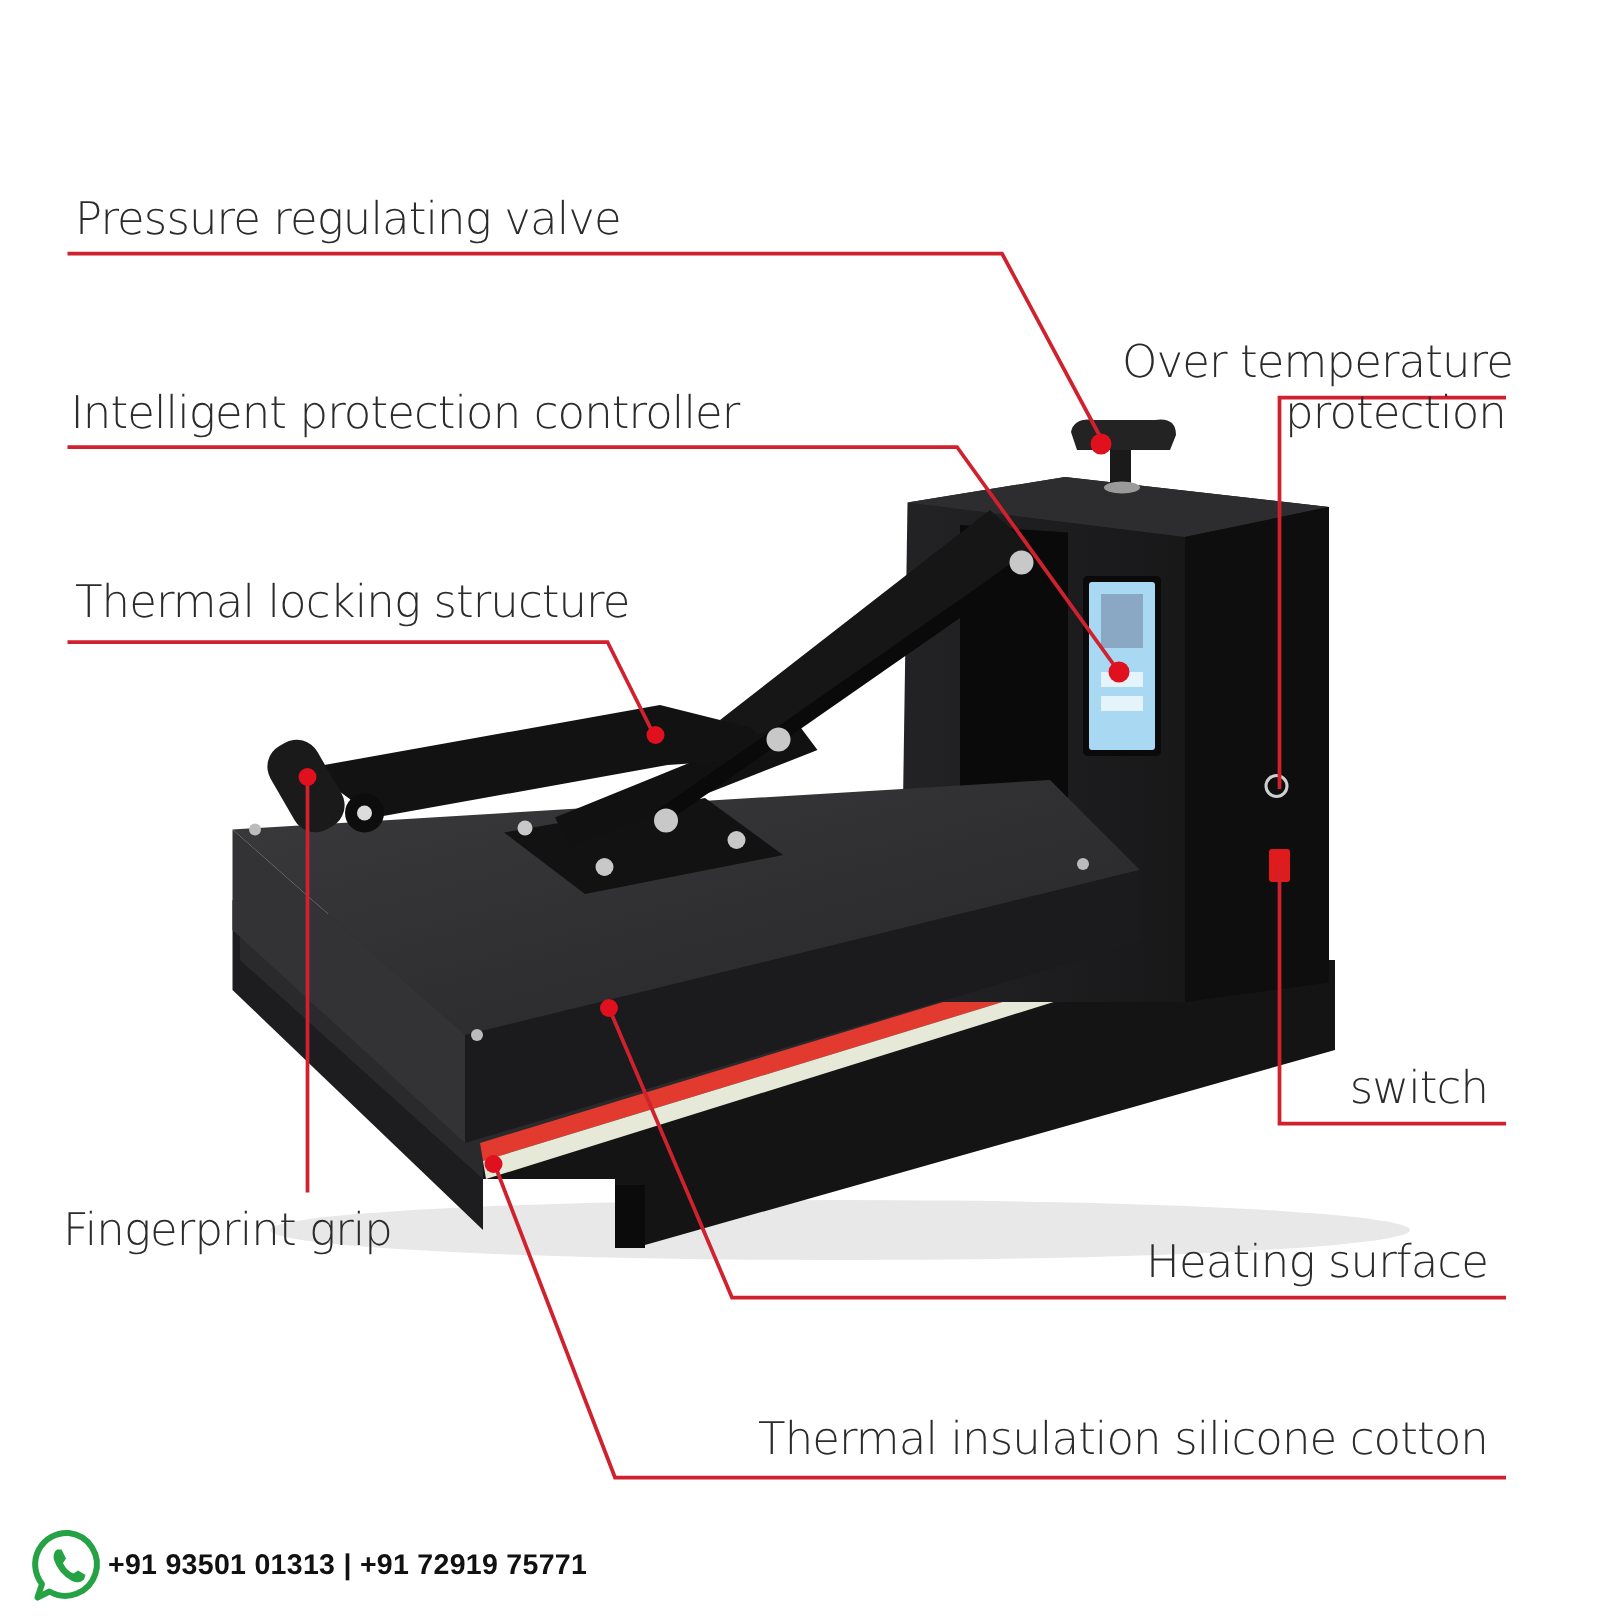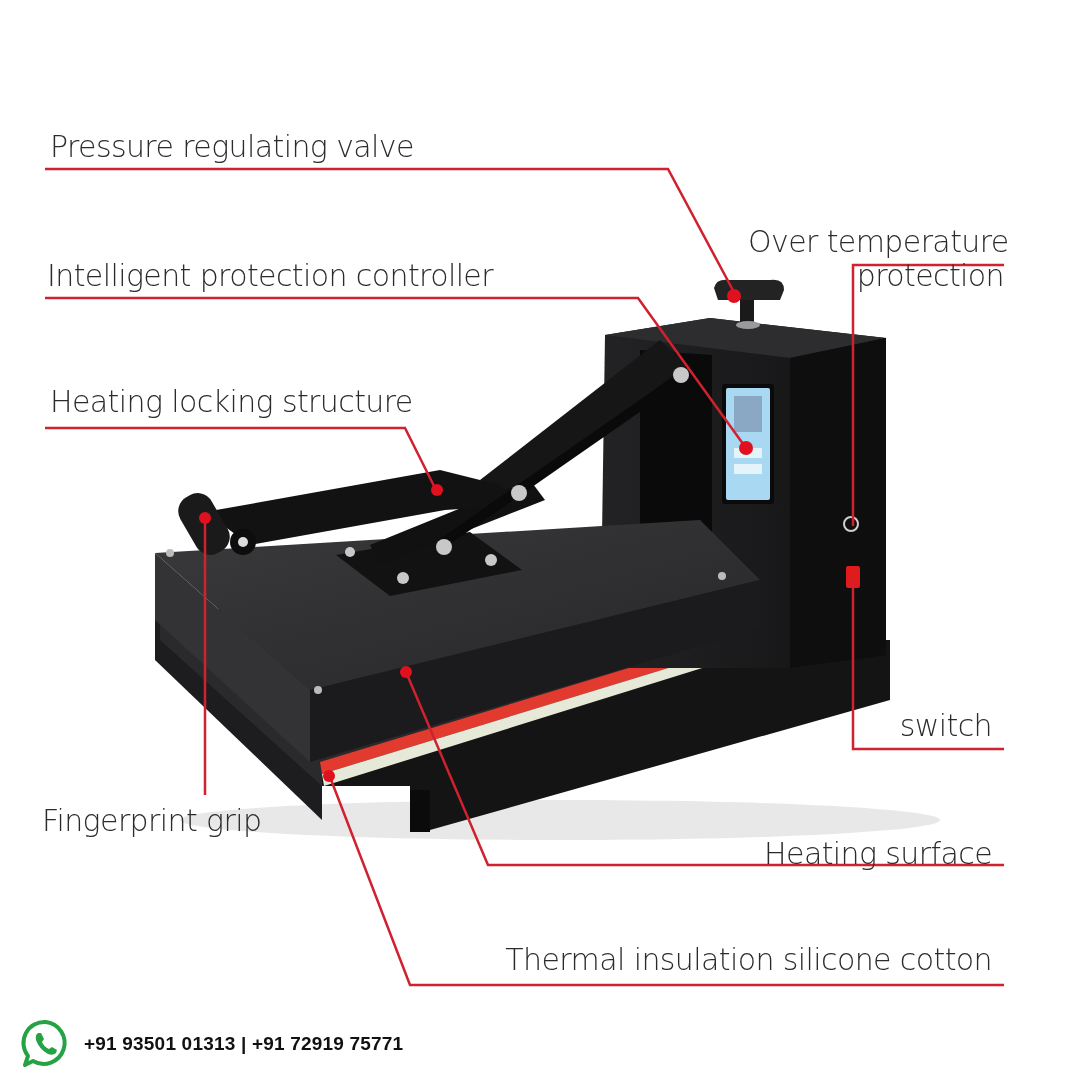--- a/index.html
+++ b/index.html
@@ -4,21 +4,21 @@
 <style>
   html, body { margin: 0; padding: 0; background: #ffffff; }
   body { width: 1080px; height: 1080px; position: relative; overflow: hidden;
          font-family: "DejaVu Sans", "Liberation Sans", sans-serif; }
   #stage { position: absolute; left: 0; top: 0; width: 1080px; height: 1080px; }
   .label { position: absolute; color: #2b2b2b; font-size: 30px; font-weight: 300;
            letter-spacing: -0.6px; white-space: nowrap; line-height: 1; }
   .label.right { text-align: right; }
   #footer { position: absolute; left: 20px; top: 1016px; height: 56px; display: flex; align-items: center; }
   #wa-icon { width: 52px; height: 52px; }
-  #contact { margin-left: 12px; font-family: "Liberation Sans", sans-serif; font-weight: 700;
+  #contact { font-family: "Liberation Sans", sans-serif; font-weight: 700;
              font-size: 19px; color: #111; letter-spacing: 0.2px; }
 </style>
 </head>
 <body>
 
 <div id="stage">
   <svg width="1080" height="1000" viewBox="0 0 1080 1000">
     <defs>
       <linearGradient id="topPlate" x1="0" y1="0" x2="1" y2="1">
         <stop offset="0" stop-color="#3a3a3c"></stop>
@@ -128,24 +128,24 @@
     </g>
   </svg>
 
   
   <div class="label" style="left:50px; top:132px;">Pressure regulating valve</div>
   <div class="label right" style="left:748px; top:192px; width:256px;margin-top:35px;">
     <div style="text-align:left;">Over temperature</div>
     <div style="margin-top:4px;">protection</div>
   </div>
   <div class="label" style="left:47px; top:261px;">Intelligent protection controller</div>
-  <div class="label" style="left:50px; top:387px;">Heating locking structure</div>
+  <div class="label" style="left:50px; top:387px;">Thermal locking structure</div>
   <div class="label right" style="left:860px; top:711px; width:132px;">switch</div>
   <div class="label" style="left:42px; top:806px;">Fingerprint grip</div>
-  <div class="label right" style="left:700px; top:827px; width:292px;margin-top:12px;">Heating surface</div>
+  <div class="label right" style="left:700px; top:827px; width:292px;">Heating surface</div>
   <div class="label right" style="left:480px; top:945px; width:512px;">Thermal insulation silicone cotton</div>
 
   
   <div id="footer">
     <svg id="wa-icon" viewBox="0 0 52 52">
       <path d="M26,4 A21,21 0 1 1 13,43 L5,47 L8,38 A21,21 0 0 1 26,4 Z" fill="none" stroke="#25a244" stroke-width="4" stroke-linejoin="round"></path>
       <path d="M18,15 Q15,17 16,22 Q19,31 28,36 Q33,38 36,35 L37,32 L32,29 L29,31 Q24,29 22,24 L24,21 L21,15 Z" fill="#25a244"></path>
     </svg>
     <span id="contact">+91 93501 01313 | +91 72919 75771</span>
   </div>

